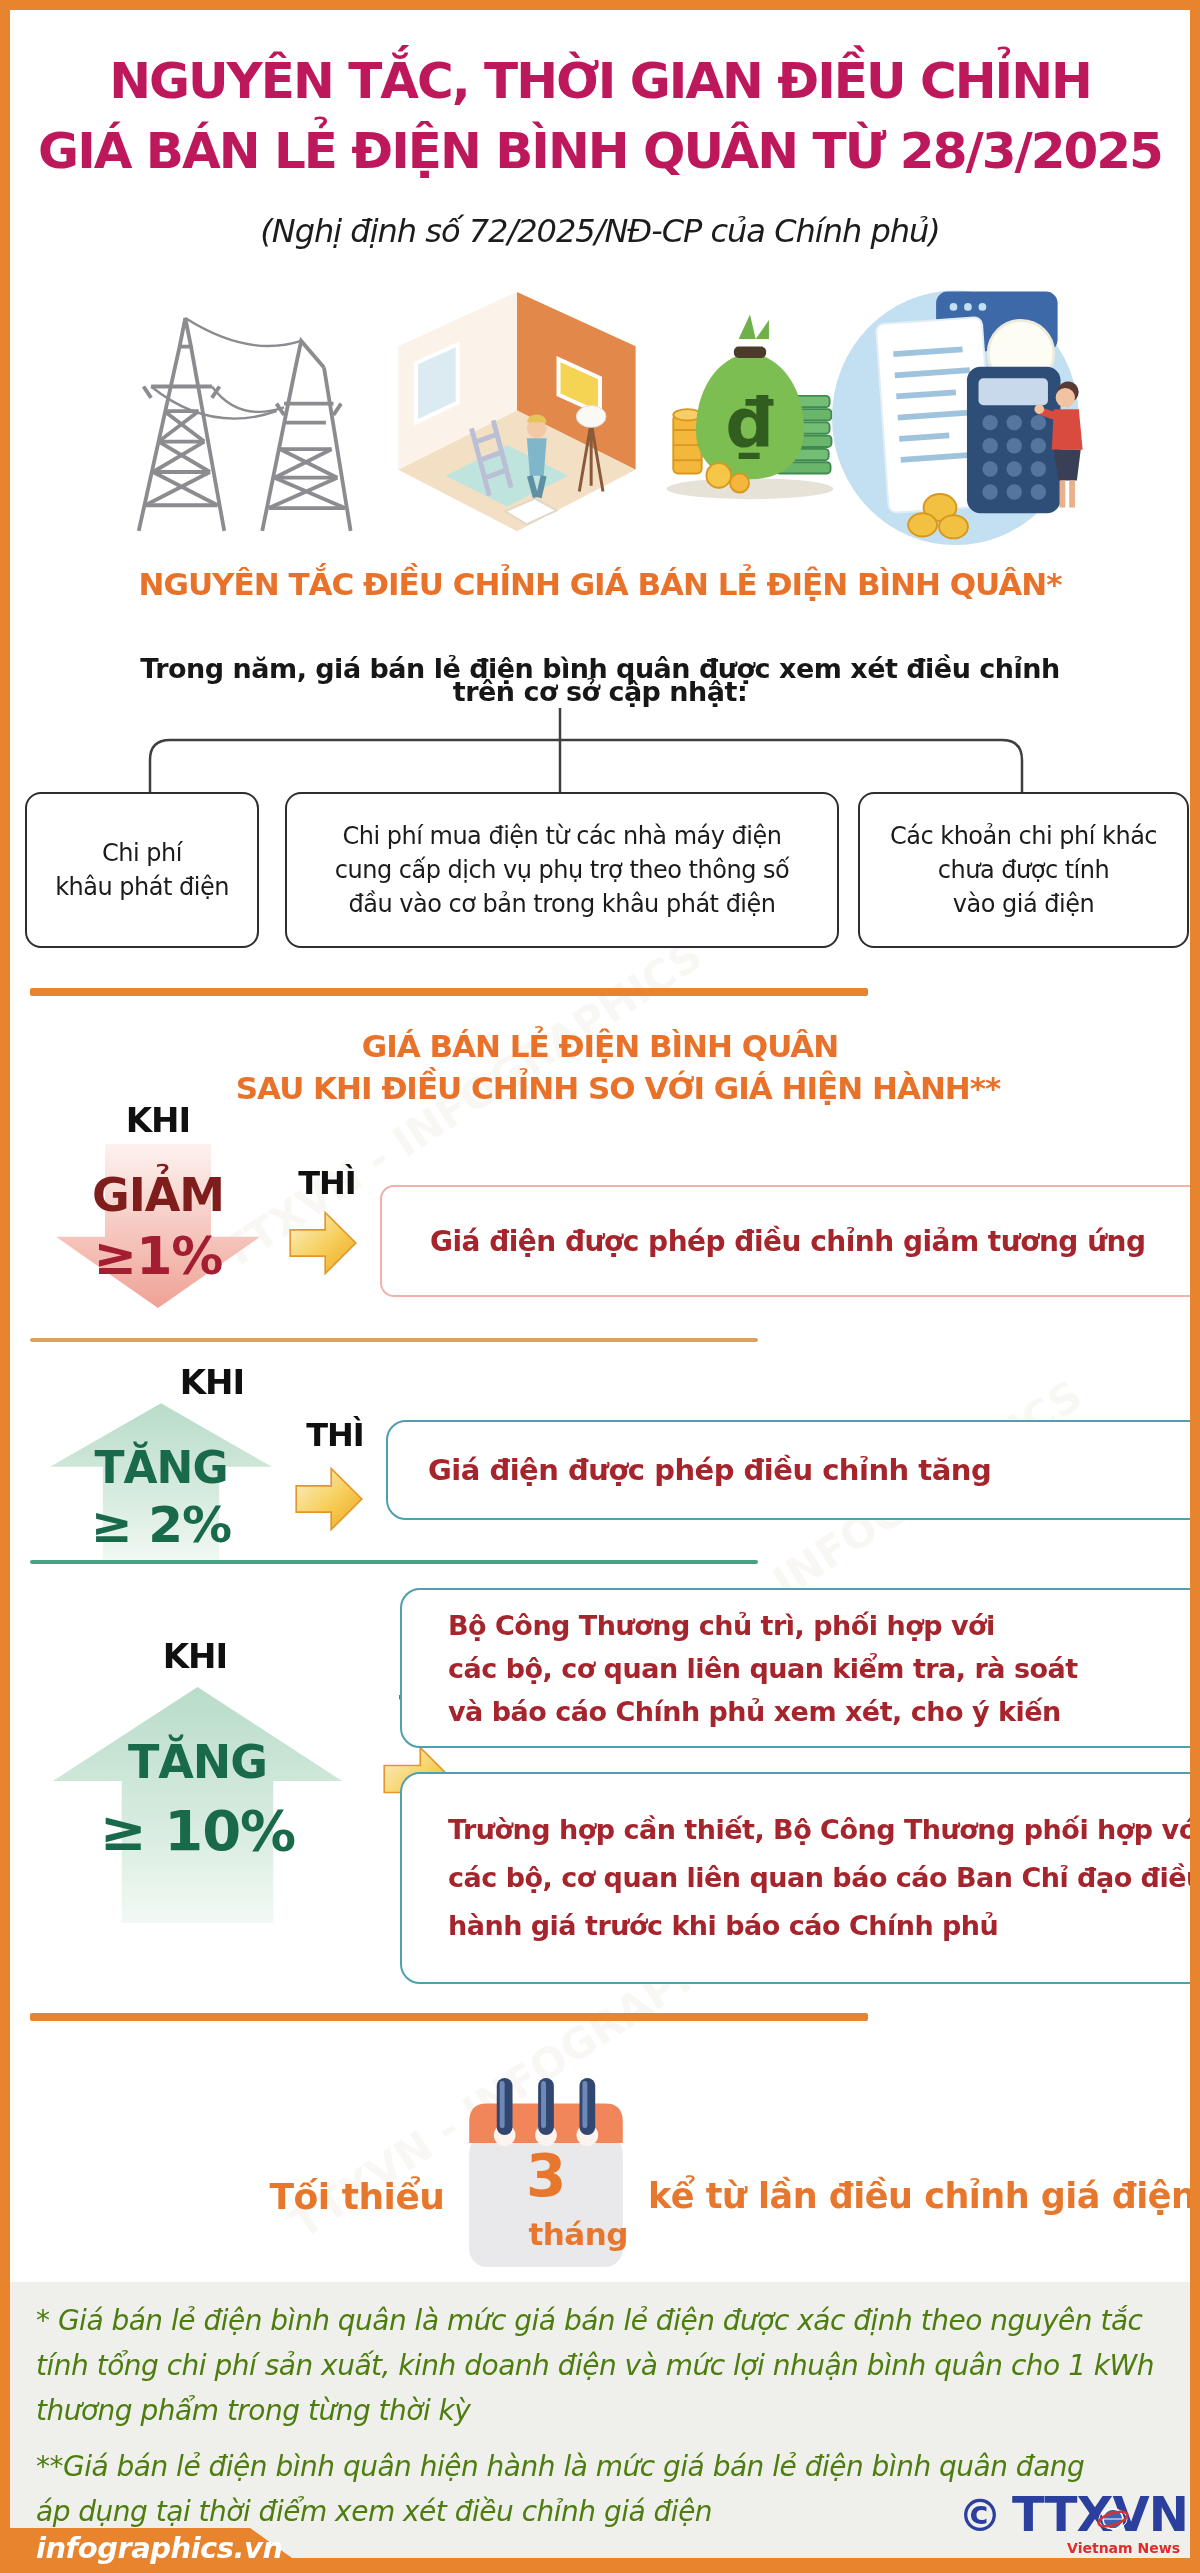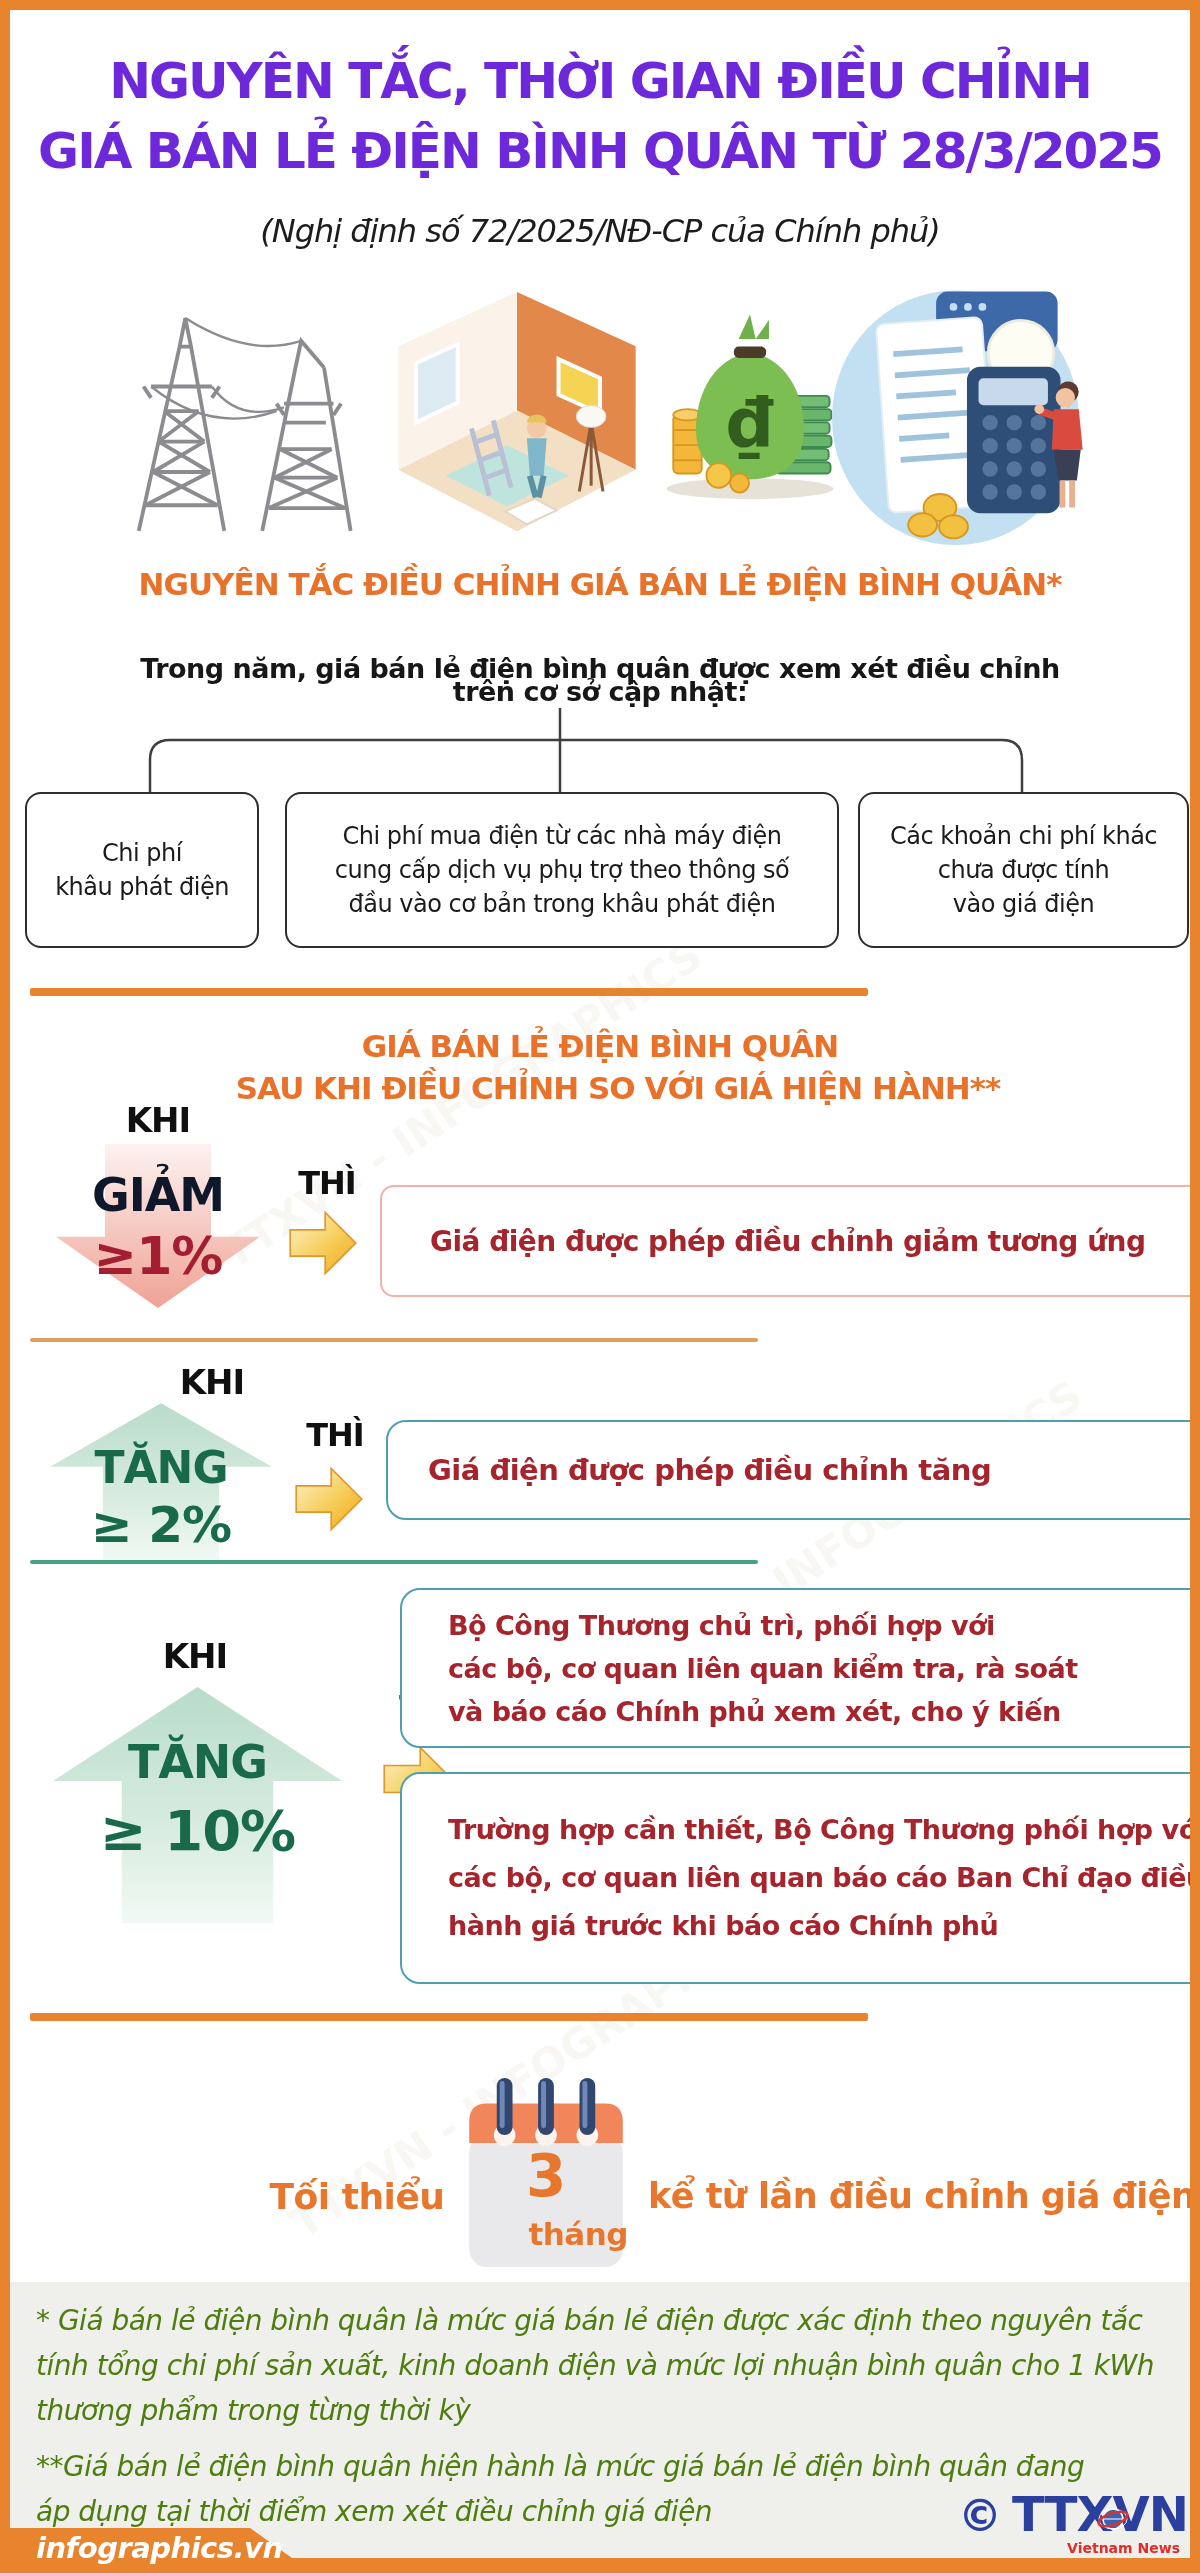--- a/index.html
+++ b/index.html
@@ -1,21 +1,21 @@
 <!DOCTYPE html>
 <html><head>
 <meta charset="utf-8">
 <style>
   html,body{margin:0;padding:0;background:#ffffff;}
   body{font-family:"DejaVu Sans","Liberation Sans",sans-serif;}
   #page{position:relative;width:1200px;height:2573px;background:#ffffff;overflow:hidden;}
   .abs{position:absolute;}
   .frame{position:absolute;background:#E8832E;z-index:40;}
   .center{left:0;right:0;text-align:center;}
-  .title{font-weight:700;color:#6d28d9;font-size:50px;letter-spacing:-2px;white-space:nowrap;}
+  .title{font-weight:700;color:#be185d;font-size:50px;letter-spacing:-2px;white-space:nowrap;}
   .subtitle{font-style:italic;font-size:32px;color:#1c1c1c;letter-spacing:-1px;}
   .sec-head-orange{font-weight:700;color:#E9722B;font-size:31px;letter-spacing:-1px;white-space:nowrap;}
   .intro{font-weight:700;color:#171717;font-size:27px;letter-spacing:-0.5px;white-space:nowrap;}
   .factor-box{position:absolute;background:#fff;border:2.5px solid #2e2e2e;border-radius:16px;display:flex;flex-direction:column;justify-content:center;align-items:center;font-size:24px;font-weight:500;color:#1b1b1b;line-height:34px;letter-spacing:-0.5px;}
   .divider{position:absolute;border-radius:2px;}
   .khi{font-weight:800;color:#101010;font-size:34px;letter-spacing:-1px;text-align:center;}
   .thi{font-weight:800;color:#101010;font-size:32px;letter-spacing:-1px;text-align:center;}
   .arrow-word{position:absolute;text-align:center;font-weight:800;letter-spacing:-1px;}
   .res-box{position:absolute;background:#fff;border:2.5px solid #4E9FB0;border-radius:20px;display:flex;flex-direction:column;justify-content:center;color:#A6242C;font-weight:700;letter-spacing:-0.5px;}
   .res-box.pink{border-color:#F0B2AA;border-radius:14px;}
@@ -198,21 +198,21 @@
   <div class="divider" style="left:30px;top:988px;width:838px;height:8px;background:#E8832E;"></div>
   <div class="abs center sec-head-orange" style="top:1028px;">GIÁ BÁN LẺ ĐIỆN BÌNH QUÂN</div>
   <div class="abs center sec-head-orange" style="top:1070px;margin-left:36px;">SAU KHI ĐIỀU CHỈNH SO VỚI GIÁ HIỆN HÀNH**</div>
 
   <div class="abs khi" style="left:88px;top:1100px;width:140px;">KHI</div>
   <div class="abs" style="left:48px;top:1142px;">
     <svg width="220" height="168" viewBox="0 0 220 170" preserveAspectRatio="none">
       <path d="M57,2 H163 V96 H212 L110,168 L8,96 H57 Z" fill="url(#pinkGrad)"></path>
     </svg>
   </div>
-  <div class="arrow-word" style="left:48px;top:1168px;width:220px;font-size:46px;color:#0f172a;">GIẢM</div>
+  <div class="arrow-word" style="left:48px;top:1168px;width:220px;font-size:46px;color:#7f1d1d;">GIẢM</div>
   <div class="arrow-word" style="left:48px;top:1226px;width:220px;font-size:52px;color:#A41E31;">≥1%</div>
   <div class="abs thi" style="left:272px;top:1164px;width:110px;">THÌ</div>
   <div class="abs" style="left:288px;top:1206px;">
     <svg width="70" height="74" viewBox="0 0 64 64">
         <path d="M2,20 H34 V4 L62,32 L34,60 V44 H2 Z" fill="url(#goldGrad)" stroke="#E2962B" stroke-width="1.5"></path>
       </svg>
   </div>
   <div class="res-box pink" style="left:380px;top:1185px;width:786px;height:108px;padding-left:48px;font-size:28px;">
     <div class="res-line">Giá điện được phép điều chỉnh giảm tương ứng</div>
   </div>

